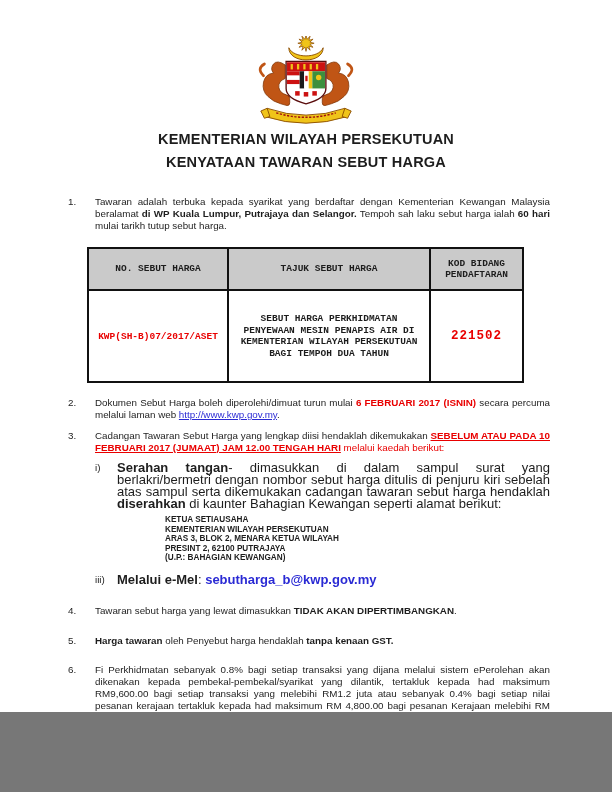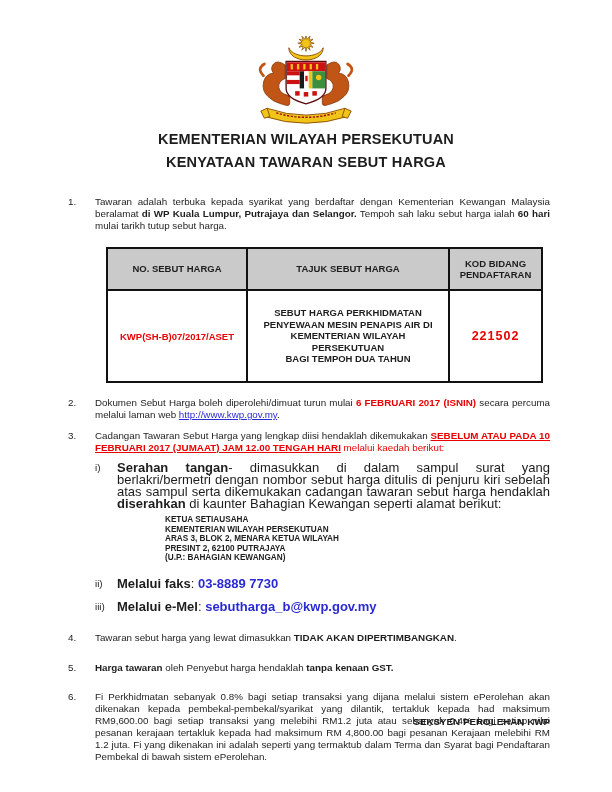--- a/index.html
+++ b/index.html
@@ -1,39 +1,39 @@
 <!DOCTYPE html>
 <html style="--red: #e90000; --blue: #2a2ad4; --hdr: #cacaca;"><head>
 <meta charset="utf-8">
 <style>
   :root{
     --red:#e90000; --blue:#2a2ad4; --hdr:#cacaca; --ink:#1d1d1d;
     --cyellow:#f0c419; --tiger:#c05515; --sred:#cc1111; --sgreen:#3d8f3d;
   }
   html,body{margin:0;padding:0;background:#777;}
   .doc{
-    width:612px;height:792px;background:#ffffff;position:relative;
+    width:612px;height:712px;background:#ffffff;position:relative;
     font-family:"Liberation Sans","DejaVu Sans",sans-serif;color:var(--ink);
     margin:0 auto;overflow:hidden;
   }
   .crest{position:absolute;top:36px;left:0;right:0;display:flex;justify-content:center;}
   .titleblock{position:absolute;top:128px;left:0;right:0;text-align:center;}
   .titleline{font-size:14.5px;font-weight:bold;line-height:23px;letter-spacing:.2px;}
   .content{position:absolute;left:68px;top:196px;width:482px;}
   .item{display:flex;margin-bottom:0;}
   .num{flex:none;width:27px;font-size:9.8px;line-height:12px;}
   .body{flex:1;font-size:9.8px;line-height:12px;}
   .just{text-align:justify;}
   .b{font-weight:bold;}
   .red{color:var(--red);margin-top:48px;}
   .u{text-decoration:underline;}
   .blue{color:var(--blue);}
   .link{color:var(--blue);text-decoration:underline;cursor:pointer;}
   table.sh{
-    border-collapse:collapse;margin:15px 0 14px 38px;width:435px;table-layout:fixed;
+    border-collapse:collapse;margin:15px 0 14px 19px;width:435px;table-layout:fixed;font-family:Liberation Mono, monospace;
   }
   table.sh th,table.sh td{border:2px solid #111;}
   table.sh th{
     background:var(--hdr);font-size:9.5px;font-weight:bold;height:36px;
     text-align:center;vertical-align:middle;padding:2px 6px;line-height:11.5px;
   }
   table.sh td{height:74px;text-align:center;vertical-align:middle;padding:8px 6px;}
   .cell-no{font-size:9.5px;font-weight:bold;color:var(--red);}
   .cell-tajuk span{display:block;font-size:9.5px;font-weight:bold;line-height:11.5px;}
   .cell-kod{font-size:12.5px;font-weight:bold;color:var(--red);letter-spacing:1px;}
@@ -164,26 +164,20 @@
           </div>
 
           <div class="address">
             <div>KETUA SETIAUSAHA</div>
             <div>KEMENTERIAN WILAYAH PERSEKUTUAN</div>
             <div>ARAS 3, BLOK 2, MENARA KETUA WILAYAH</div>
             <div>PRESINT 2, 62100 PUTRAJAYA</div>
             <div>(U.P.: BAHAGIAN KEWANGAN)</div>
           </div>
 
-          <div class="sub sub-ii">
-            <div class="subnum">ii)</div>
-            <div class="subbody">
-              <span class="b">Melalui faks</span><span>: </span><span class="b blue">03-8889 7730</span>
-            </div>
-          </div>
 
           <div class="sub sub-iii">
             <div class="subnum">iii)</div>
             <div class="subbody">
               <span class="b">Melalui e-Mel</span><span>: </span><span class="b blue">sebutharga_b@kwp.gov.my</span>
             </div>
           </div>
         </div>
       </div>
     </div>

